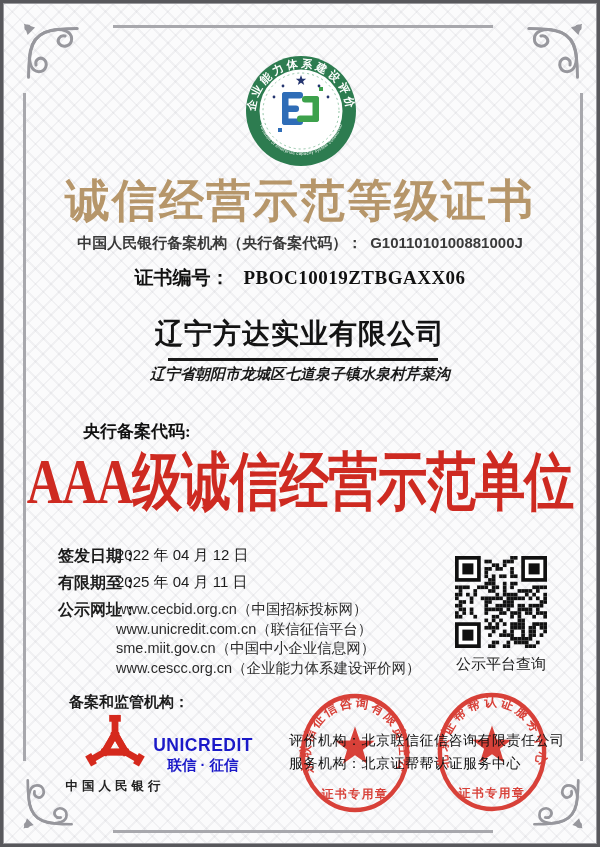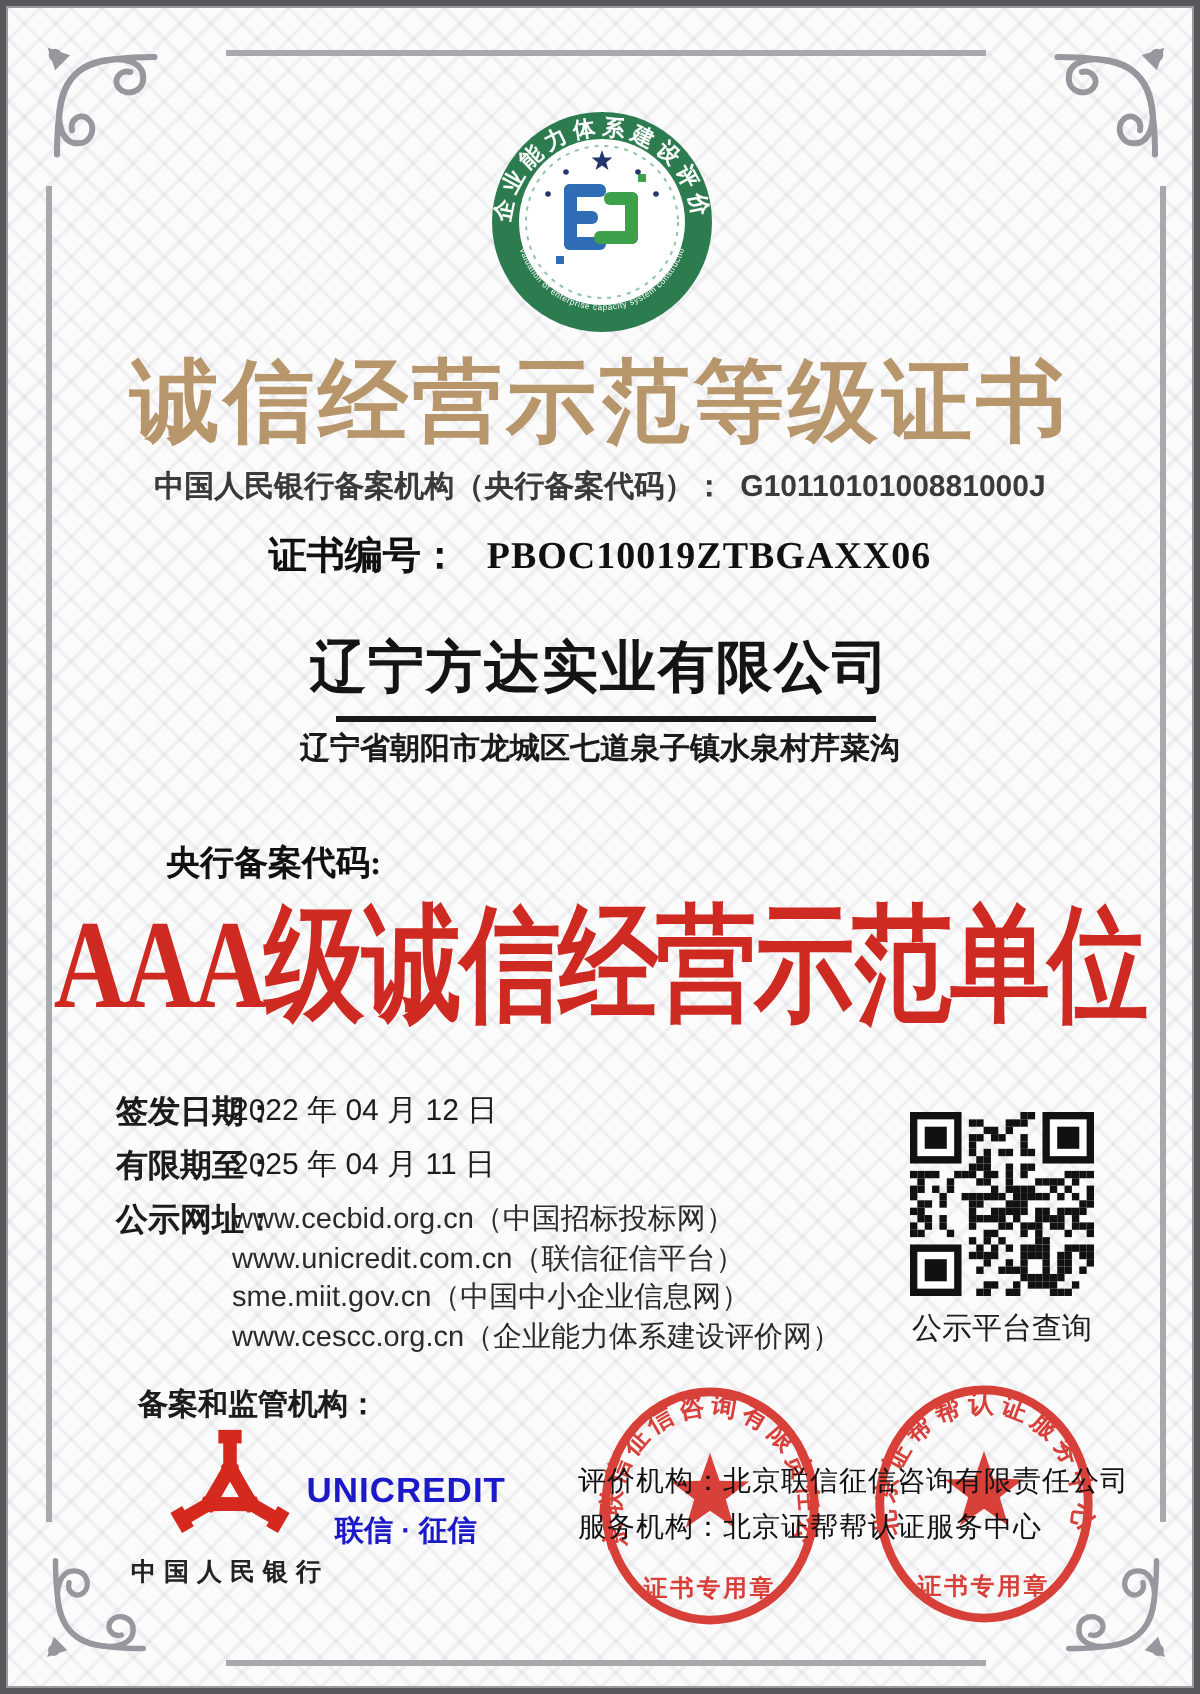--- a/index.html
+++ b/index.html
@@ -19,21 +19,21 @@
   .frame-line{background:#a8a8ad;}
   .orn{position:absolute;width:60px;height:60px;}
   .orn.tr{transform:scaleX(-1);}
   .orn.bl{transform:scaleY(-1);}
   .orn.br{transform:scale(-1,-1);}
   .title{font-size:45px;font-weight:bold;color:#b6966a;letter-spacing:2px;}
   .subtitle{font-size:15px;font-weight:600;color:#3a3a3a;}
   .certno{font-family:"Liberation Serif",serif;font-size:19px;font-weight:bold;color:#111;}
   .certno .val{margin-left:14px;letter-spacing:0.5px;}
   .company{font-family:"Liberation Serif",serif;font-size:28px;font-weight:bold;color:#141414;letter-spacing:1px;}
-  .address{font-family:"Liberation Serif",serif;font-size:15px;font-weight:bold;color:#1a1a1a;}
+  .address{font-family:"Liberation Serif",serif;font-size:15px;font-weight:bold;color:#1a1a1a;font-style:italic;}
   .rating-label{font-family:"Liberation Serif",serif;font-size:17px;font-weight:bold;color:#111;}
   .rating{font-family:"Liberation Serif",serif;font-size:50px;font-weight:bold;color:#ce2a21;
           transform:scaleY(1.26);transform-origin:center;letter-spacing:-1px;white-space:nowrap;}
   .row-label{font-size:16px;font-weight:bold;color:#1c1c1c;}
   .row-val{font-size:15px;color:#1c1c1c;}
   .url-line{font-size:14.5px;color:#2b2b2b;}
   .qr-caption{font-size:15px;color:#1c1c1c;text-align:center;}
   .filing-label{font-size:15px;font-weight:bold;color:#1c1c1c;}
   .pboc-name{font-family:"Liberation Serif",serif;font-size:12.5px;font-weight:bold;color:#222;letter-spacing:4px;text-align:center;}
   .unicredit{font-size:17.5px;font-weight:800;color:#1b19c8;text-align:right;letter-spacing:0.5px;}

